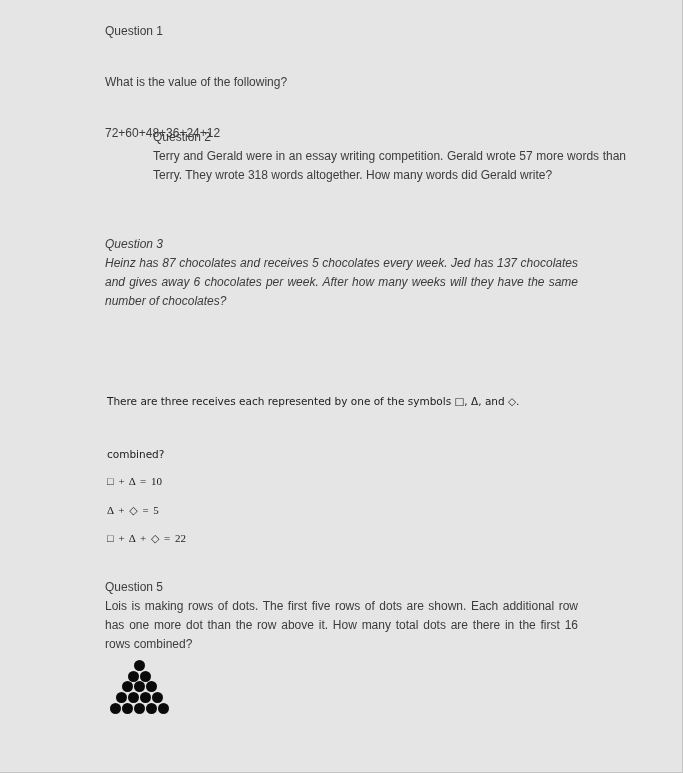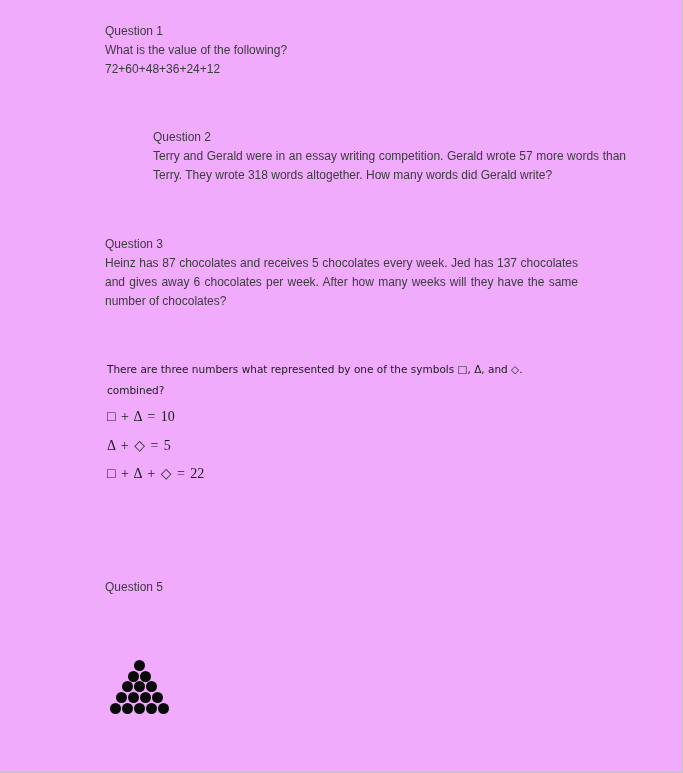--- a/index.html
+++ b/index.html
@@ -5,21 +5,21 @@
   html, body {
     margin: 0;
     padding: 0;
     background: #ffffff;
   }
   .page {
     position: relative;
     width: 683px;
     height: 773px;
     box-sizing: border-box;
-    background: #f0abfc;
+    background: #e5e5e5;
     border-right: 1px solid #c4c4c4;
     border-bottom: 1px solid #c4c4c4;
     overflow: hidden;
     font-family: "Liberation Sans", sans-serif;
     color: #3c3c3c;
   }
   .qblock {
     position: absolute;
     left: 105px;
     width: 473px;
@@ -28,41 +28,42 @@
   }
   .qblock .qtitle {
     text-align: left;
   }
   .qblock .qtext {
     text-align: justify;
   }
   .qblock .qline {
     text-align: left;
     white-space: nowrap;
+    margin-top: 32px;
   }
   #q1 { top: 22px; }
   #q2 { top: 128px; margin-left: 48px; }
-  #q3 { top: 235px; }
+  #q3 { top: 235px; font-style: italic; }
   #q5 { top: 578px; }
 
   
   #q4 {
     top: 359px;
     left: 107px;
     font-family: "DejaVu Sans", sans-serif;
     font-size: 10.5px;
     line-height: 21px;
     color: #1b1b1b;
   }
   #q4 .equations {
     margin-top: 2px;
   }
   #q4 .equation {
     font-family: "Liberation Serif", serif;
-    font-size: 14px;
+    font-size: 11px;
     line-height: 28.5px;
     word-spacing: 2px;
     color: #1b1b1b;
     white-space: nowrap;
   }
 
   
   #dots {
     position: absolute;
     left: 105px;
@@ -99,31 +100,32 @@
     <div class="qtitle">Question 2</div>
     <div class="qtext">Terry and Gerald were in an essay writing competition. Gerald wrote 57 more words than Terry. They wrote 318 words altogether. How many words did Gerald write?</div>
   </div>
 
   <div class="qblock" id="q3">
     <div class="qtitle">Question 3</div>
     <div class="qtext">Heinz has 87 chocolates and receives 5 chocolates every week. Jed has 137 chocolates and gives away 6 chocolates per week. After how many weeks will they have the same number of chocolates?</div>
   </div>
 
   <div class="qblock" id="q4">
-    <div class="qline">There are three numbers what represented by one of the symbols □, Δ, and ◇.</div>
+    <div class="qline">There are three receives each represented by one of the symbols □, Δ, and ◇.</div>
     <div class="qline">combined?</div>
     <div class="equations">
       <div class="equation">□ + Δ = 10</div>
       <div class="equation">Δ + ◇ = 5</div>
       <div class="equation">□ + Δ + ◇ = 22</div>
     </div>
   </div>
 
   <div class="qblock" id="q5">
     <div class="qtitle">Question 5</div>
+    <div class="qtext">Lois is making rows of dots. The first five rows of dots are shown. Each additional row has one more dot than the row above it. How many total dots are there in the first 16 rows combined?</div>
   </div>
 
   <div id="dots">
       <div class="dot-row">
         <span class="dot"></span>
       </div>
       <div class="dot-row">
         <span class="dot"></span>
         <span class="dot"></span>
       </div>

